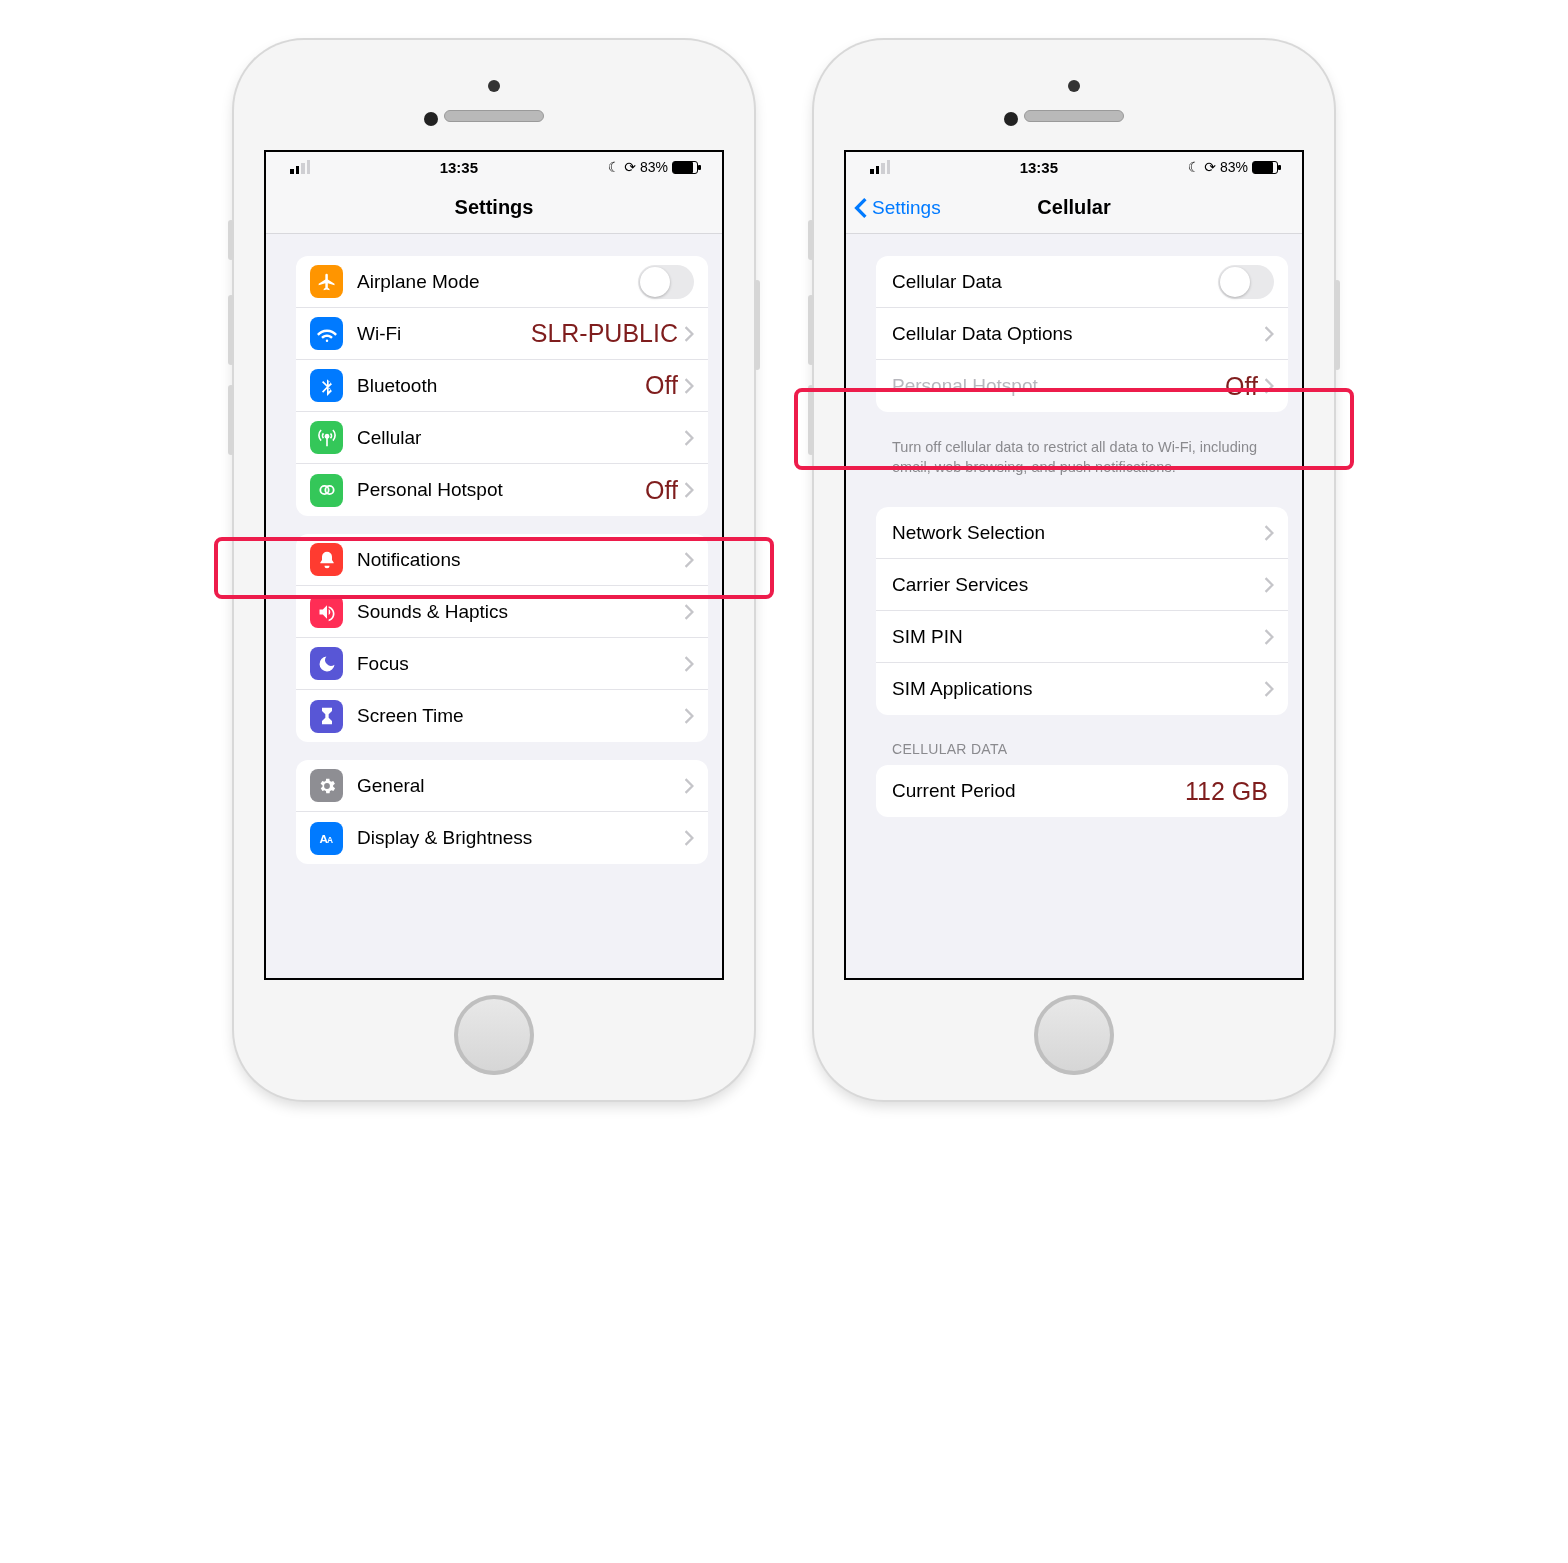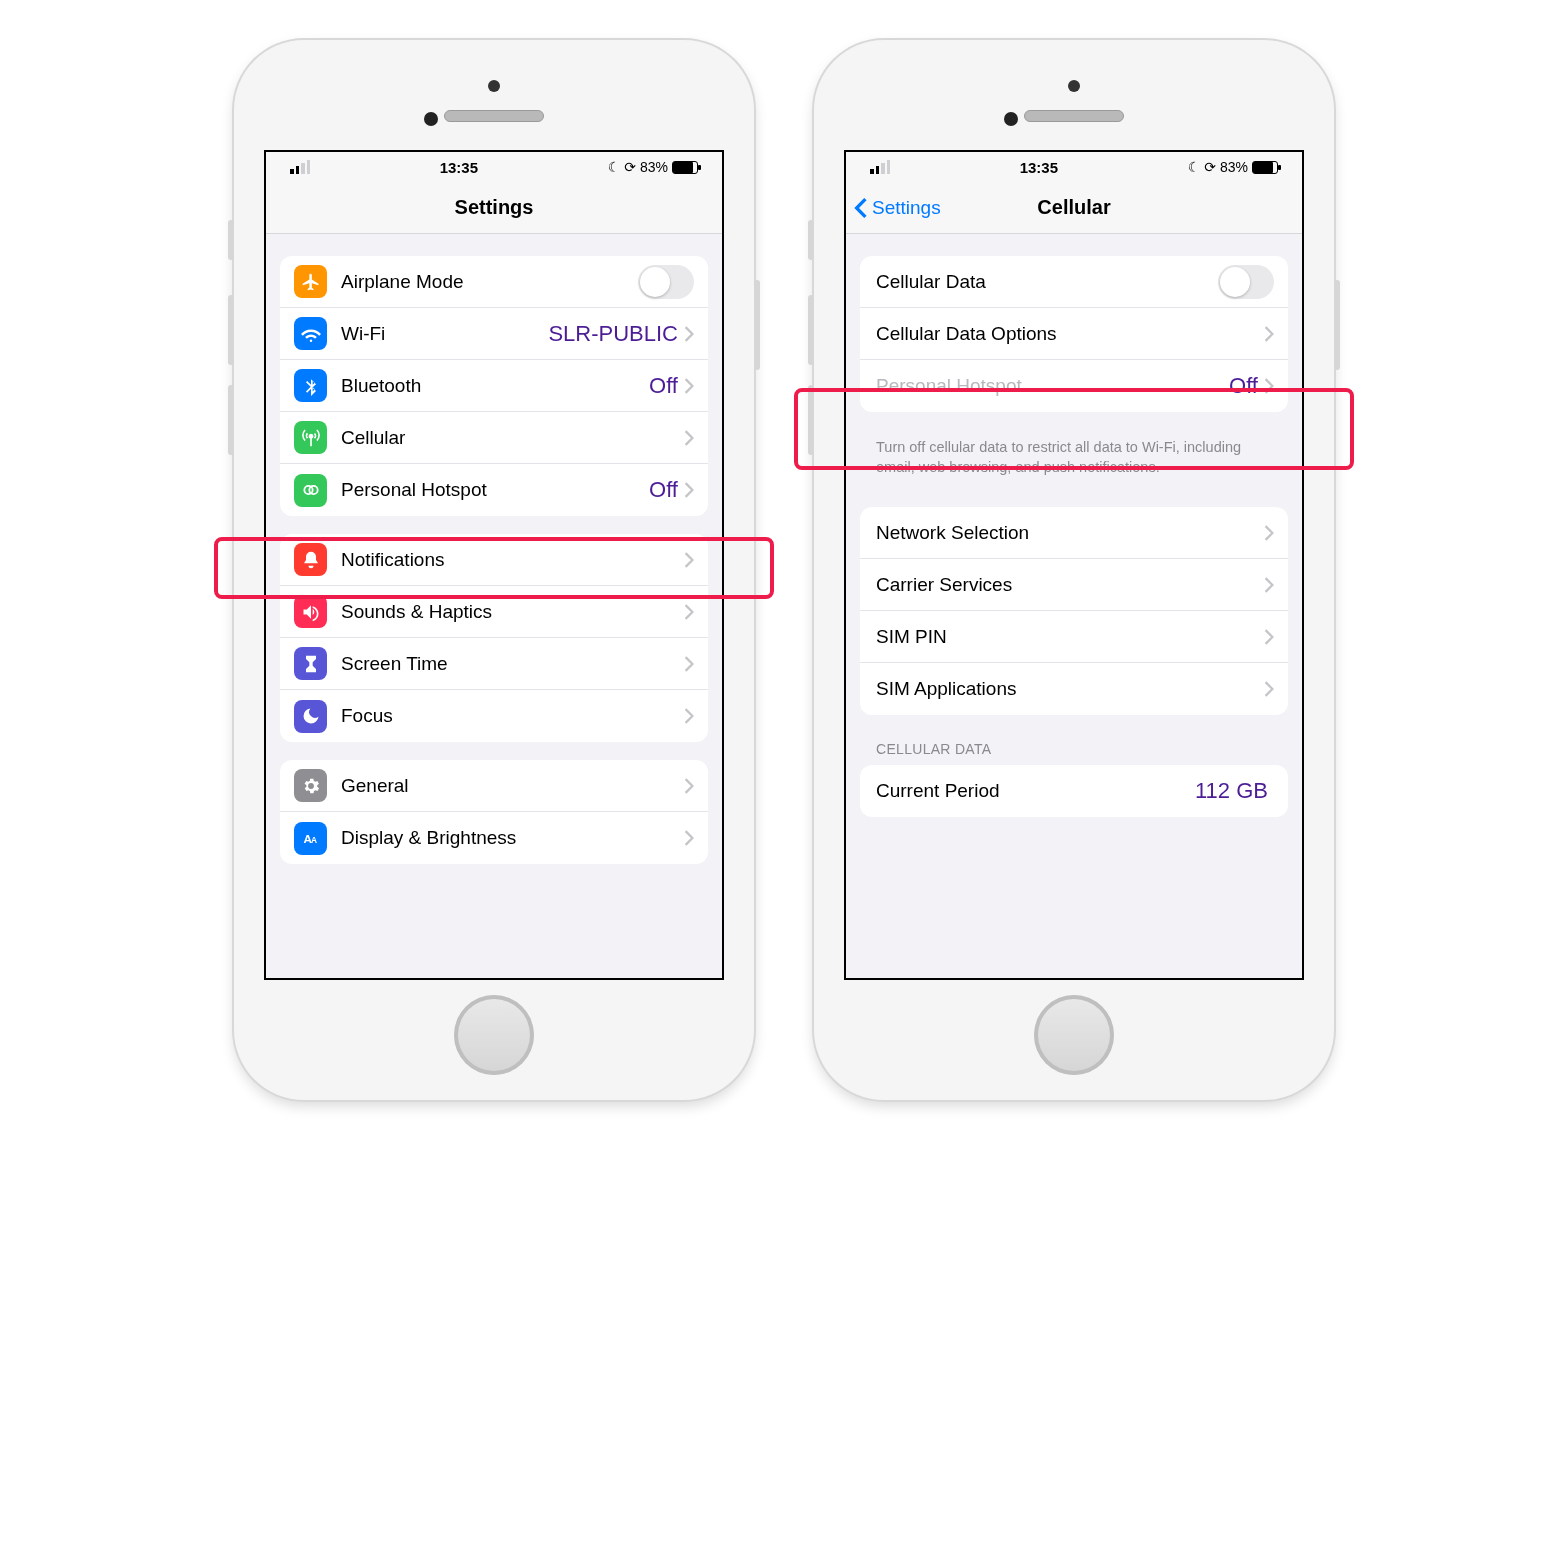--- a/index.html
+++ b/index.html
@@ -60,21 +60,21 @@
     display:flex; align-items:center; justify-content:center;
     position:relative; font-size:20px; font-weight:700;
   }
   .nav-back {
     position:absolute; left:8px; top:0; bottom:0;
     display:flex; align-items:center;
     color:#007aff; font-size:19px; font-weight:400; gap:4px;
   }
   .nav-back svg { width:14px; height:22px;}
 
-  .content { position:absolute; top:82px; left:0; right:0; bottom:0; overflow:hidden;}
+  .content { position:absolute; top:82px; left:0; right:0; bottom:0; overflow:hidden;padding-left:16px;}
 
   .section {
     margin:18px 14px;
     background:#fff;
     border-radius:12px;
     overflow:hidden;
   }
   .section.first { margin-top:22px;}
   .row {
     display:flex; align-items:center;
@@ -85,21 +85,21 @@
   }
   .row:last-child { border-bottom:none;}
   .row-icon {
     width:33px; height:33px; border-radius:8px;
     margin-right:14px; flex-shrink:0;
     display:flex; align-items:center; justify-content:center;
     color:#fff;
   }
   .row-icon svg { width:20px; height:20px;}
   .row-label { flex:1; color:#000;}
-  .row-value { color:#4c1d95; font-size:22px; margin-right:6px;text-align:center;}
+  .row-value { color:#7f1d1d; font-size:25px; margin-right:6px;text-align:center;}
   .row-chevron { color:#c5c5c9; }
   .row-chevron svg { width:10px; height:16px; display:block;}
   .row.disabled .row-label { color:#b7b7bd;}
   .row.noicon .row-label { margin-left:2px;}
 
   .toggle {
     width:56px; height:34px; border-radius:17px;
     background:#e9e9eb; position:relative; flex-shrink:0;
   }
   .toggle::after {
@@ -263,37 +263,37 @@
           <div class="row-label">Sounds &amp; Haptics</div>
           <div class="row-chevron">
               <svg viewBox="0 0 8 14" stroke="currentColor" stroke-width="2" fill="none">
                 <path d="M1 1l6 6-6 6"></path>
               </svg>
             </div>
         </div>
         <div class="row">
           <div class="row-icon ic-indigo">
               <svg viewBox="0 0 24 24" fill="currentColor">
+                <path d="M21 12.8A9 9 0 1 1 11.2 3a7 7 0 0 0 9.8 9.8z"></path>
+              </svg>
+            </div>
+          <div class="row-label">Focus</div>
+          <div class="row-chevron">
+              <svg viewBox="0 0 8 14" stroke="currentColor" stroke-width="2" fill="none">
+                <path d="M1 1l6 6-6 6"></path>
+              </svg>
+            </div>
+        </div>
+        <div class="row">
+          <div class="row-icon ic-indigo">
+              <svg viewBox="0 0 24 24" fill="currentColor">
                 <path d="M6 2h12v4l-4 4v4l4 4v4H6v-4l4-4v-4L6 6V2z"></path>
               </svg>
             </div>
           <div class="row-label">Screen Time</div>
-          <div class="row-chevron">
-              <svg viewBox="0 0 8 14" stroke="currentColor" stroke-width="2" fill="none">
-                <path d="M1 1l6 6-6 6"></path>
-              </svg>
-            </div>
-        </div>
-        <div class="row">
-          <div class="row-icon ic-indigo">
-              <svg viewBox="0 0 24 24" fill="currentColor">
-                <path d="M21 12.8A9 9 0 1 1 11.2 3a7 7 0 0 0 9.8 9.8z"></path>
-              </svg>
-            </div>
-          <div class="row-label">Focus</div>
           <div class="row-chevron">
               <svg viewBox="0 0 8 14" stroke="currentColor" stroke-width="2" fill="none">
                 <path d="M1 1l6 6-6 6"></path>
               </svg>
             </div>
         </div>
       </div>
 
       <div class="section">
         <div class="row">

